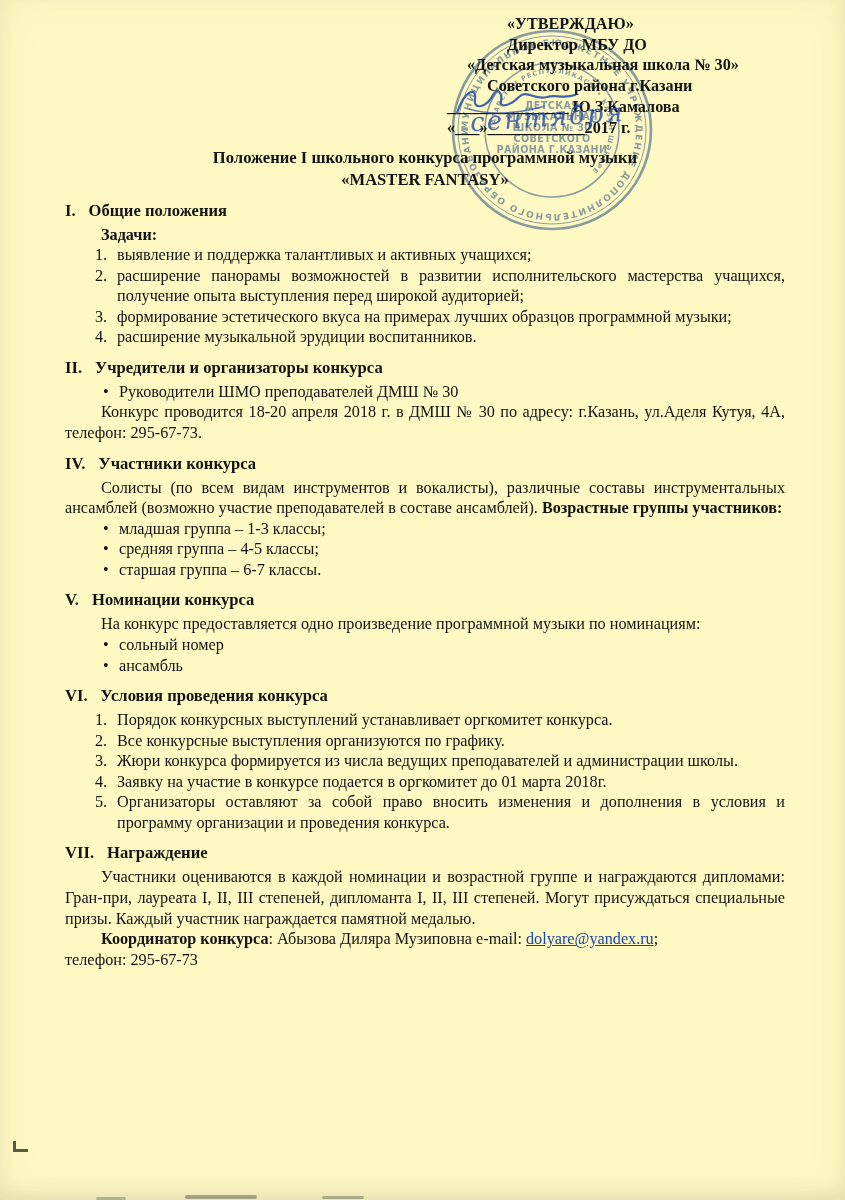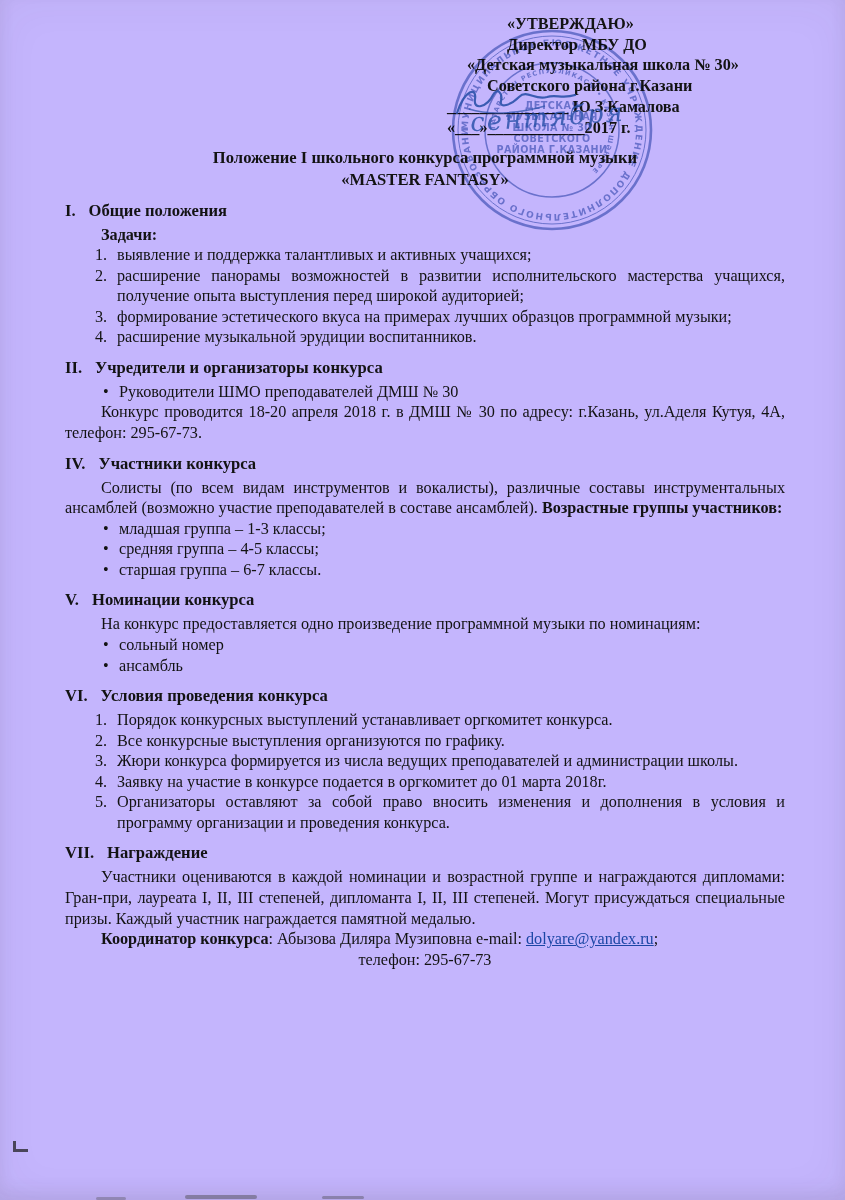--- a/index.html
+++ b/index.html
@@ -1,19 +1,19 @@
 <!DOCTYPE html>
 <html lang="ru"><head>
 <meta charset="utf-8">
 <style>
   * { margin:0; padding:0; box-sizing:border-box; }
   html,body { background:#ffffff; }
   .page {
     position:relative; width:845px; height:1200px; overflow:hidden;
-    background:#c4b5fd; color:#131313;
+    background:#fef9c3; color:#131313;
     font-family:"Liberation Serif","DejaVu Serif",serif;
     box-shadow: inset 0 0 45px rgba(70,65,50,.05), inset 0 -9px 16px rgba(60,60,50,.09);
   }
   .content { padding:14px 60px 0 65px; }
 
   
   .approval { width:338px; margin-left:auto; font-weight:700; font-size:16.2px; line-height:1.28; }
   .pad-a { padding-left:60px; }
   .pad-b { padding-left:20px; }
   .pad-c { padding-left:40px; }
@@ -30,21 +30,21 @@
 
   .num-list { list-style:none; counter-reset:n; margin:0 0 0 30px; padding:0; }
   .num-list li { counter-increment:n; position:relative; padding-left:22px; text-align:justify; font-size:16.2px; line-height:1.27; }
   .num-list li::before { content:counter(n) "."; position:absolute; left:0; }
 
   .dot-list { list-style:none; margin:0 0 0 36px; padding:0; }
   .dot-list li { position:relative; padding-left:18px; font-size:16.2px; line-height:1.27; }
   .dot-list li::before { content:"•"; position:absolute; left:2px; }
 
   .coord { }
-  .center-line { text-align:center; font-size:16.2px; line-height:1.3; }
+  .center-line { text-align:left; font-size:16.2px; line-height:1.3; }
   .email { color:#1b46a5; text-decoration:underline; cursor:pointer; }
 
   
   .stamp {
     position:absolute; left:449px; top:27px; z-index:5;
     color:#3c5fae; opacity:.6; mix-blend-mode:multiply; pointer-events:none;
   }
   .stamp circle { stroke:currentColor; fill:none; }
   .stamp text { fill:currentColor; font-family:"DejaVu Sans",sans-serif; font-weight:700; }
   .stamp .ring  { font-size:9px;  letter-spacing:1.6px; }

